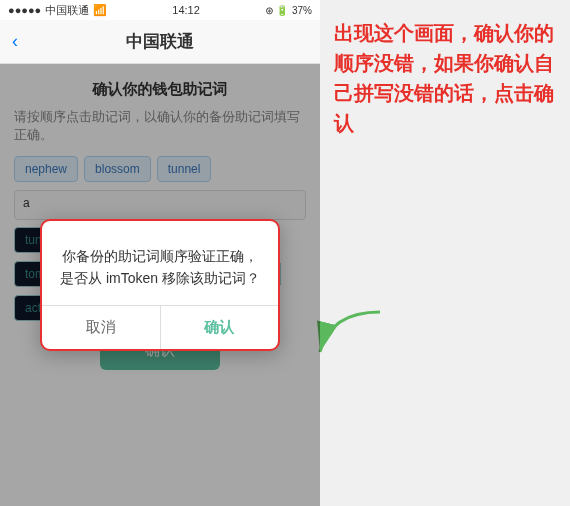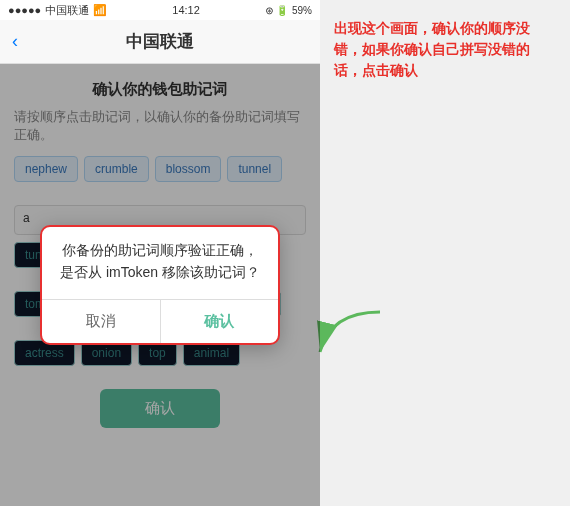--- a/index.html
+++ b/index.html
@@ -85,21 +85,21 @@
       font-size: 13px;
       color: #888;
       line-height: 1.4;
       margin-bottom: 12px;
     }
 
     
     .word-row {
       display: flex;
       gap: 6px;
-      margin-bottom: 23px;
+      margin-bottom: 8px;
       flex-wrap: wrap;
     }
     .word-chip {
       background: #e8f4ff;
       border: 1px solid #b3d9f7;
       border-radius: 4px;
       padding: 5px 10px;
       font-size: 12px;
       color: #3a7abf;
       cursor: pointer;
@@ -144,21 +144,21 @@
       display: flex;
       align-items: center;
       justify-content: center;
       z-index: 10;
     }
 
     .dialog-box {
       background: #fff;
       border-radius: 10px;
       width: 240px;
-      padding: 12px 16px 0;
+      padding: 24px 16px 0;
       box-shadow: 0 4px 20px rgba(0,0,0,0.25);
       border: 2px solid #e83030;
     }
 
     .dialog-text {
       font-size: 14px;
       color: #333;
       text-align: center;
       line-height: 1.6;
       margin-bottom: 16px;
@@ -190,21 +190,21 @@
 
     
     .annotation-panel {
       flex: 1;
       background: #f0f0f0;
       padding: 18px 14px;
       position: relative;
     }
 
     .annotation-text {
-      font-size: 14px;
+      font-size: 20px;
       color: #e8302a;
       font-weight: 700;
       line-height: 1.5;
     }
 
     .arrow-container {
       position: absolute;
       bottom: 140px;
       left: -10px;
     }
@@ -222,36 +222,35 @@
   <div class="status-bar">
     <div class="status-left">
       <span>●●●●●</span>
       <span>中国联通</span>
       <span>📶</span>
     </div>
     <span>14:12</span>
     <div class="status-right">
       <span>⊛</span>
       <span>🔋</span>
-      <span>59%</span>
+      <span>37%</span>
     </div>
   </div>
 
   <div class="nav-bar">
     <span class="nav-back">‹</span>
     <span class="nav-title">中国联通</span>
   </div>
 
   <div class="content">
     <div class="page-title">确认你的钱包助记词</div>
     <div class="page-subtitle">请按顺序点击助记词，以确认你的备份助记词填写正确。</div>
 
     <div class="word-row">
       <span class="word-chip">nephew</span>
-      <span class="word-chip">crumble</span>
       <span class="word-chip">blossom</span>
       <span class="word-chip">tunnel</span>
     </div>
 
     <div class="input-area">a</div>
 
     <div class="word-row">
       <span class="word-chip teal">tun</span>
     </div>
 

